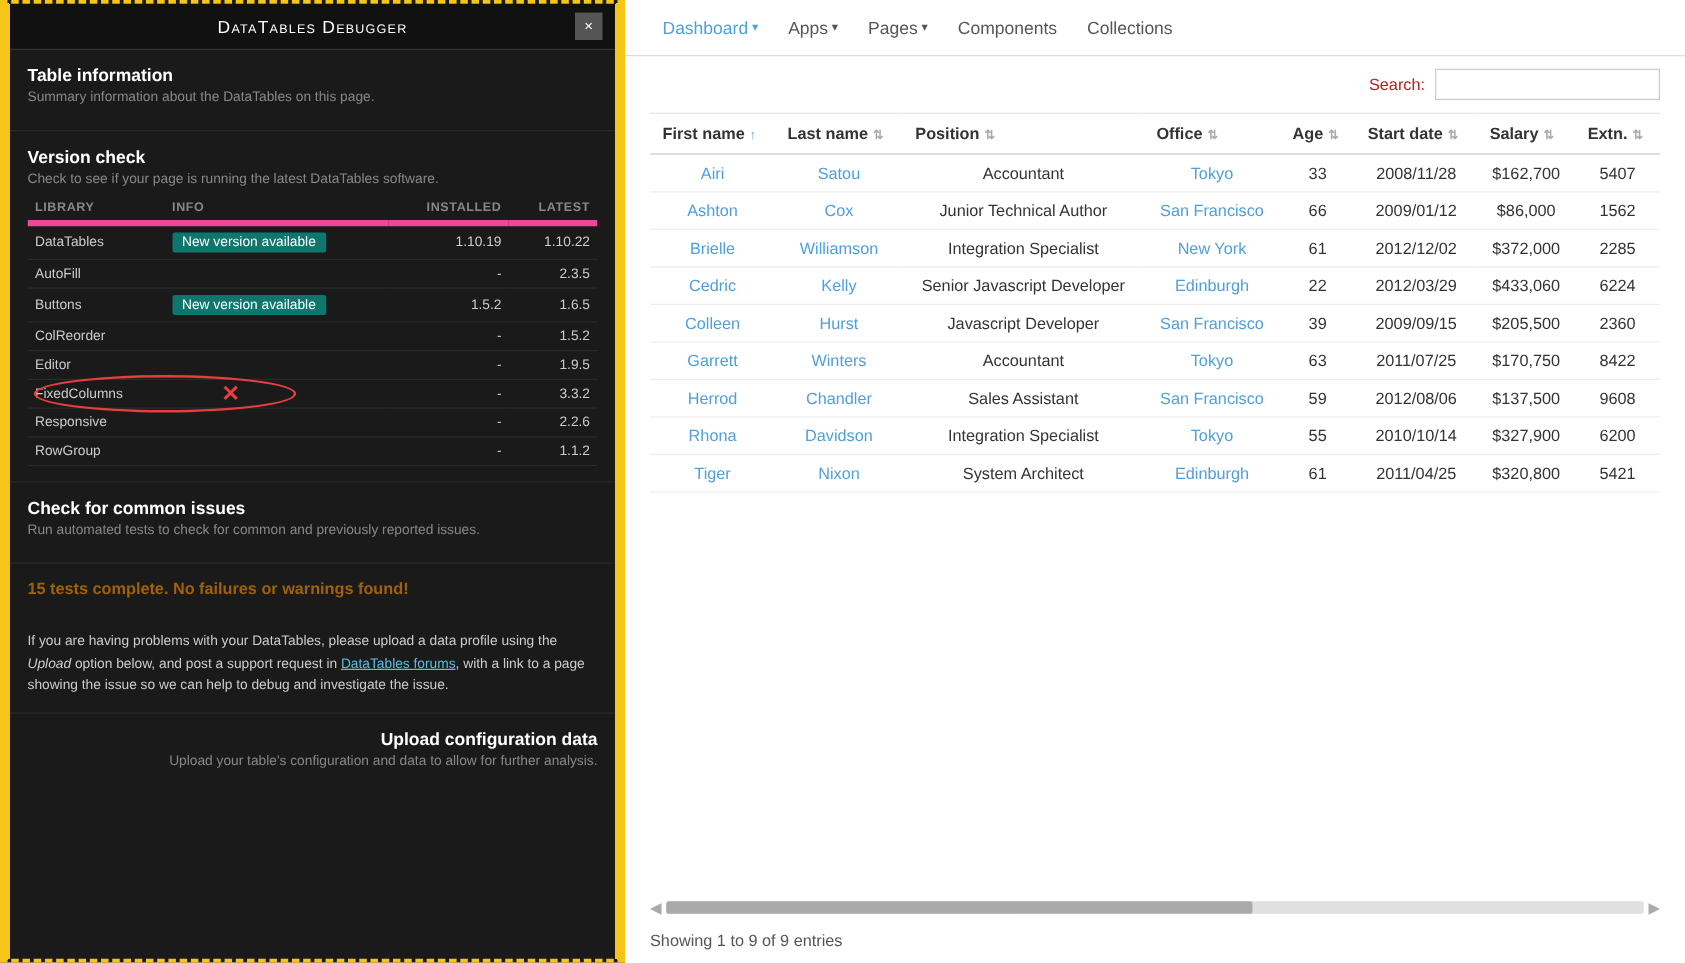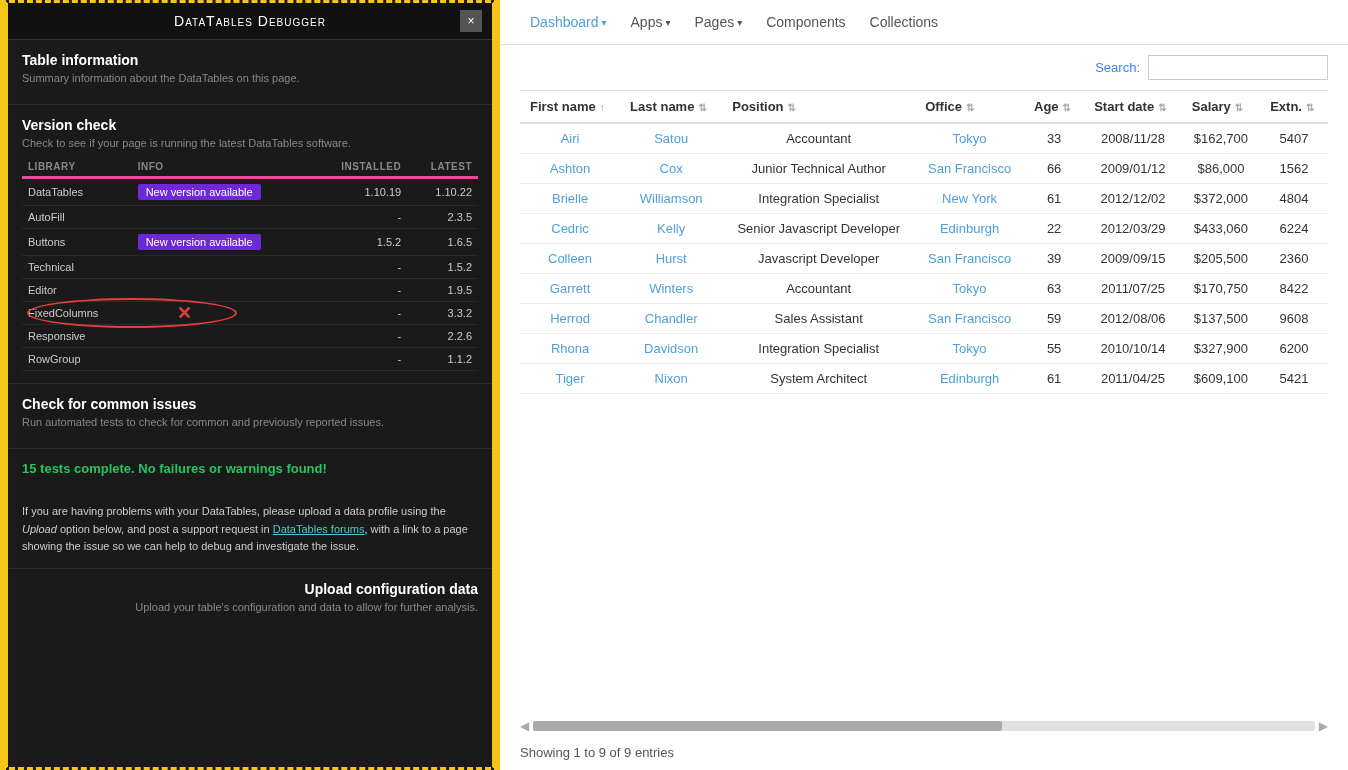--- a/index.html
+++ b/index.html
@@ -67,33 +67,33 @@
       width: 100%;
       border-collapse: collapse;
       font-size: 11px;
     }
     .lib-table th {
       text-transform: uppercase;
       color: #888;
       font-size: 10px;
       text-align: left;
       padding: 4px 6px;
-      border-bottom: 3px solid #ec4899;
+      border-bottom: 5px solid #ec4899;
       letter-spacing: 0.5px;
       margin-top: 16px;
     }
     .lib-table th.right { text-align: right; }
     .lib-table td {
       padding: 5px 6px;
       border-bottom: 1px solid #2a2a2a;
       color: #ccc;
     }
     .lib-table td.right { text-align: right; }
     .badge-new {
-      background: #6d28d9;
+      background: #0f766e;
       color: #fff;
       padding: 2px 8px;
       border-radius: 2px;
       font-size: 11px;
       display: inline-block;
     }
     .scrollable-table {
       max-height: 280px;
       overflow-y: auto;
       overflow-x: hidden;
@@ -127,21 +127,21 @@
       font-size: 18px;
       font-weight: bold;
       pointer-events: none;
     }
 
     .tests-section {
       padding: 12px 14px;
       border-bottom: 1px solid #2a2a2a;
     }
     .tests-result {
-      color: #22c55e;
+      color: #a16207;
       font-size: 13px;
       font-weight: bold;
       margin-bottom: 10px;
     }
     .tests-help {
       color: #ccc;
       font-size: 11px;
       line-height: 1.6;
       margin-top: 27px;
     }
@@ -179,21 +179,21 @@
     .nav-item .arrow { font-size: 10px; }
 
     
     #search-bar {
       display: flex;
       justify-content: flex-end;
       padding: 10px 20px;
       align-items: center;
       gap: 8px;
     }
-    #search-bar label { font-size: 13px; color: #3b82f6; text-align: center; }
+    #search-bar label { font-size: 13px; color: #b91c1c; text-align: center; }
     #search-bar input {
       border: 1px solid #ccc;
       padding: 4px 6px;
       font-size: 13px;
       width: 180px;
       outline: none;
     }
 
     
     #data-table-wrapper {
@@ -302,21 +302,21 @@
               <td class="right">-</td>
               <td class="right">2.3.5</td>
             </tr>
             <tr>
               <td style="position: relative;">Buttons</td>
               <td><span class="badge-new">New version available</span></td>
               <td class="right">1.5.2</td>
               <td class="right">1.6.5</td>
             </tr>
             <tr>
-              <td style="position: relative;">Technical</td>
+              <td style="position: relative;">ColReorder</td>
               <td></td>
               <td class="right">-</td>
               <td class="right">1.5.2</td>
             </tr>
             <tr>
               <td style="position: relative;">Editor</td>
               <td></td>
               <td class="right">-</td>
               <td class="right">1.9.5</td>
             </tr>
@@ -414,21 +414,21 @@
             <td>1562</td>
           </tr>
           <tr>
             <td class="blue">Brielle</td>
             <td class="blue">Williamson</td>
             <td>Integration Specialist</td>
             <td class="blue">New York</td>
             <td>61</td>
             <td>2012/12/02</td>
             <td>$372,000</td>
-            <td>4804</td>
+            <td>2285</td>
           </tr>
           <tr>
             <td class="blue">Cedric</td>
             <td class="blue">Kelly</td>
             <td>Senior Javascript Developer</td>
             <td class="blue">Edinburgh</td>
             <td>22</td>
             <td>2012/03/29</td>
             <td>$433,060</td>
             <td>6224</td>
@@ -473,21 +473,21 @@
             <td>$327,900</td>
             <td>6200</td>
           </tr>
           <tr>
             <td class="blue">Tiger</td>
             <td class="blue">Nixon</td>
             <td>System Architect</td>
             <td class="blue">Edinburgh</td>
             <td>61</td>
             <td>2011/04/25</td>
-            <td>$609,100</td>
+            <td>$320,800</td>
             <td>5421</td>
           </tr>
         </tbody>
     </table>
   </div>
 
   <div class="table-scroll-indicator">
     <span class="scroll-arrow">◀</span>
     <div class="scroll-track">
       <div class="scroll-thumb"></div>

